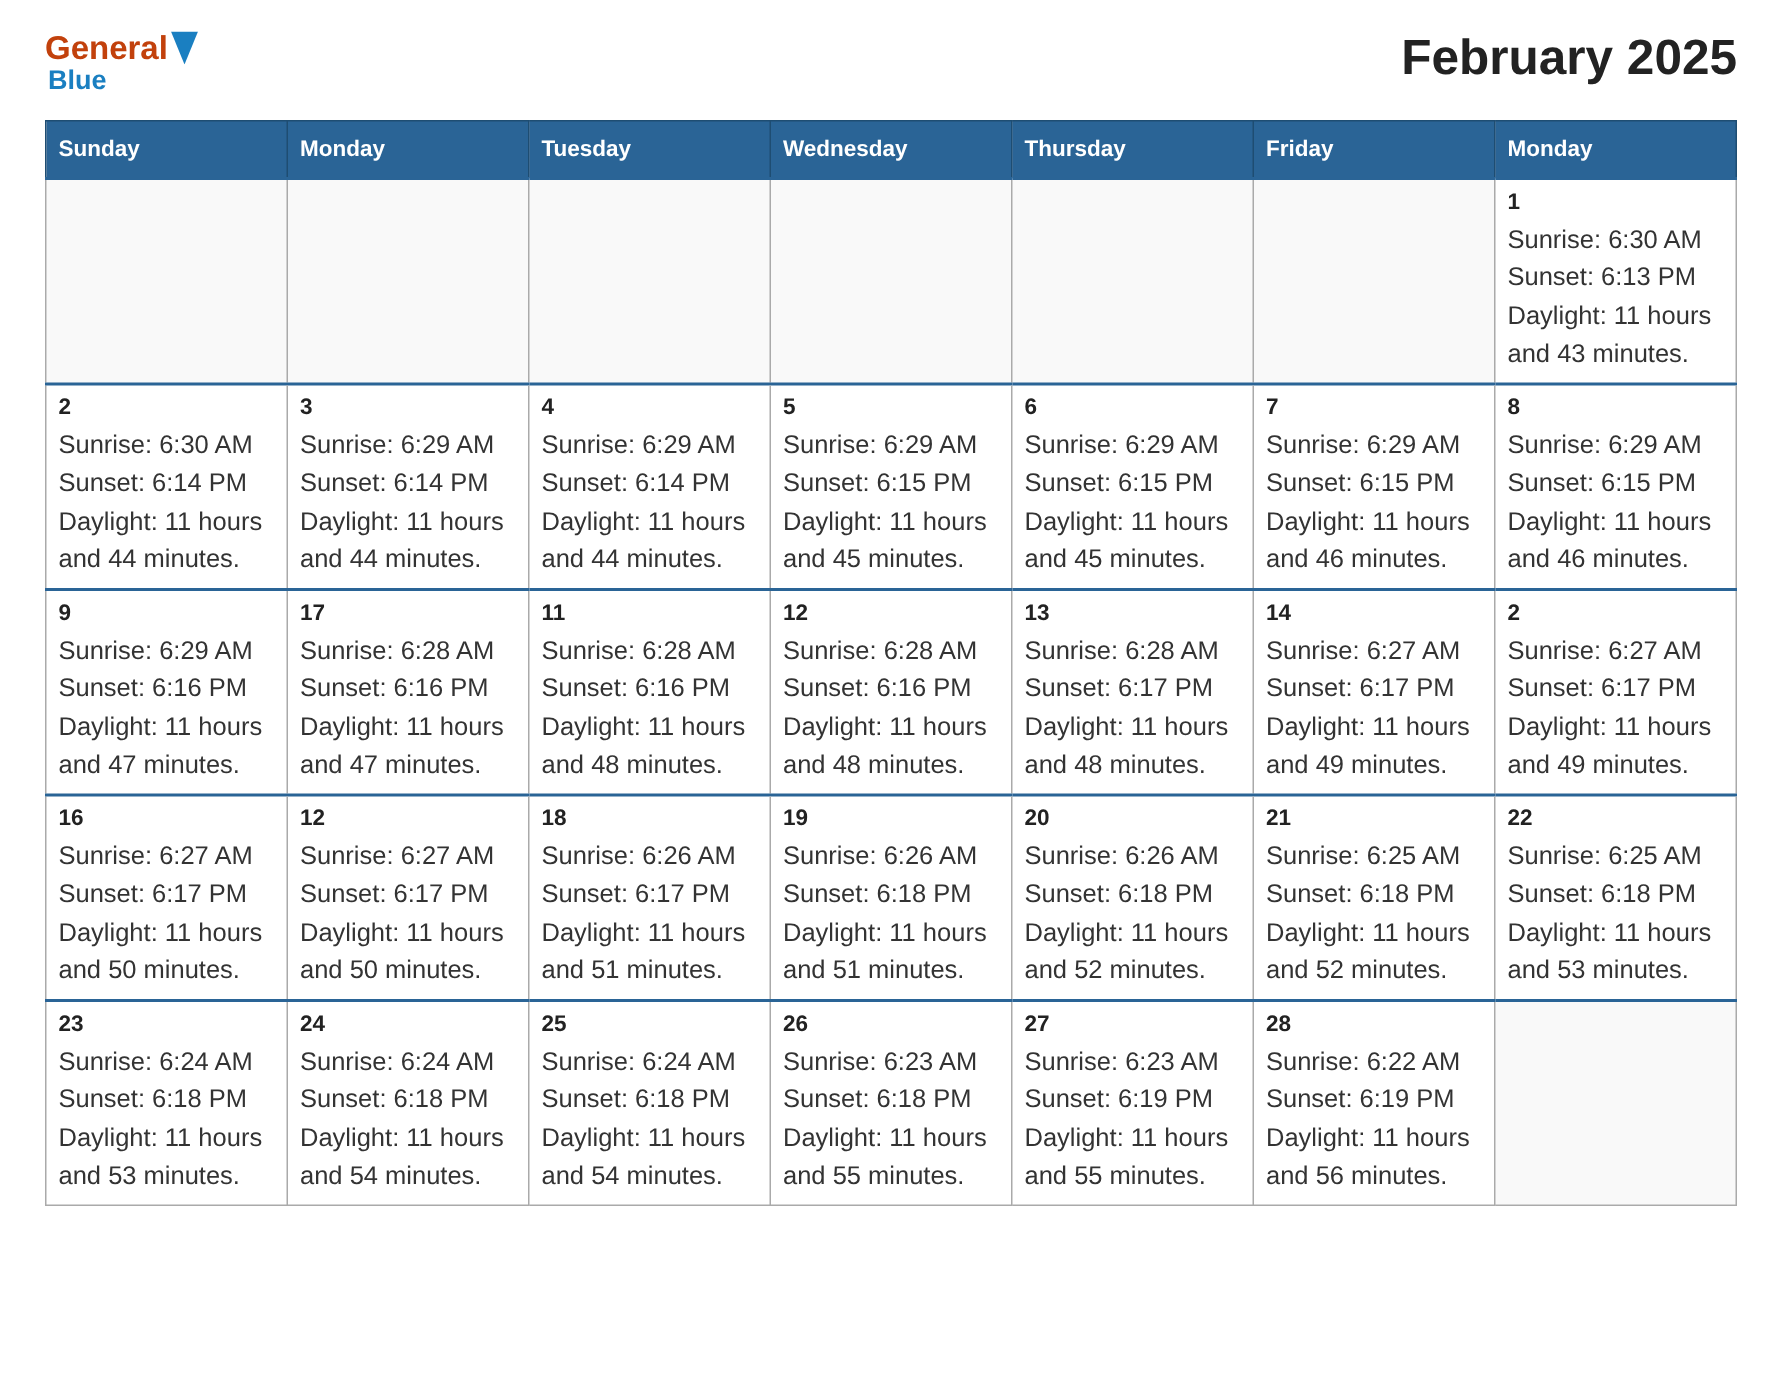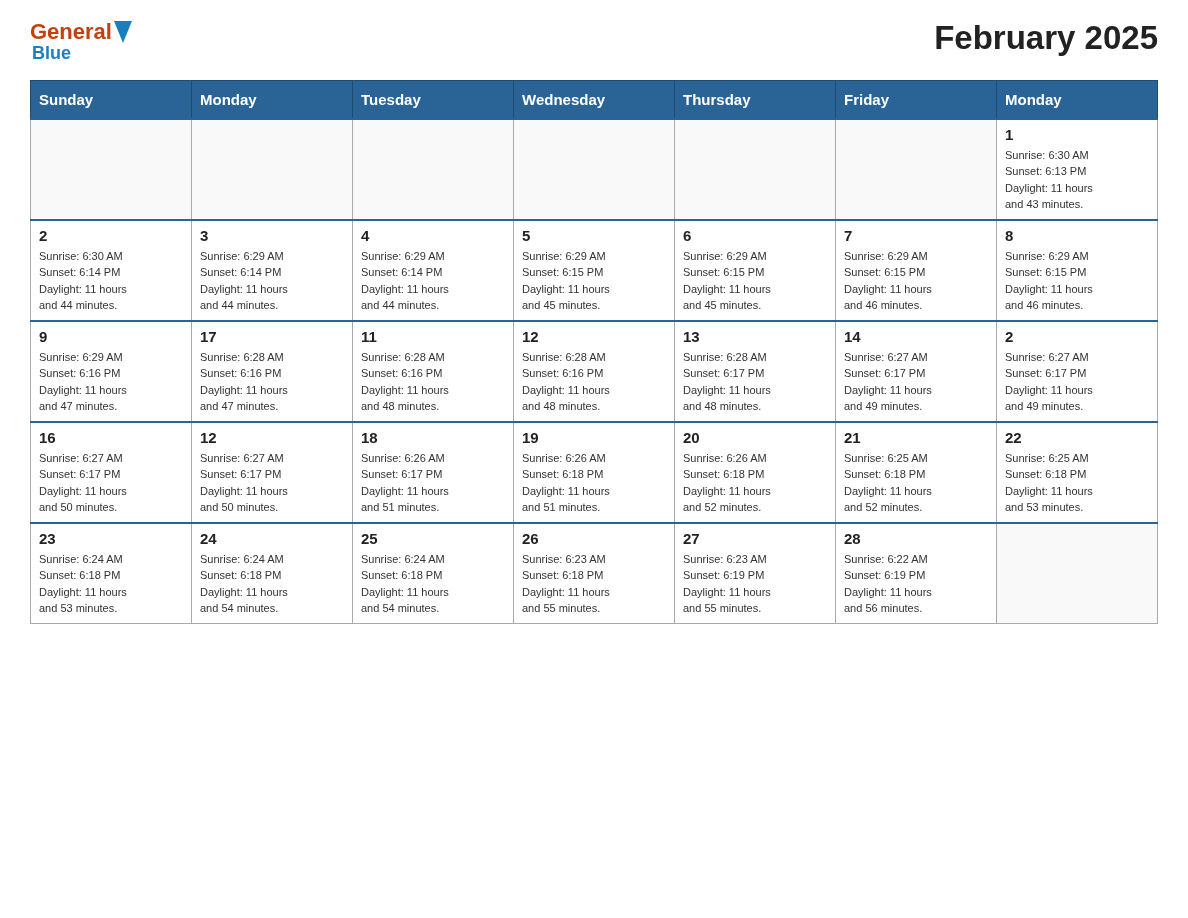--- a/index.html
+++ b/index.html
@@ -59,21 +59,21 @@
       color: #333;
     }
     .day-number {
       font-size: 15px;
       font-weight: bold;
       color: #222;
       display: block;
       margin-bottom: 4px;
     }
     .day-info {
-      font-size: 11px;
+      font-size: 17px;
       color: #333;
       line-height: 1.5;
     }
     .empty-cell {
       background: #f9f9f9;
     }
     .calendar tbody tr td:first-child .day-number,
     .calendar tbody tr td:last-child .day-number {
       color: #222;
     }

